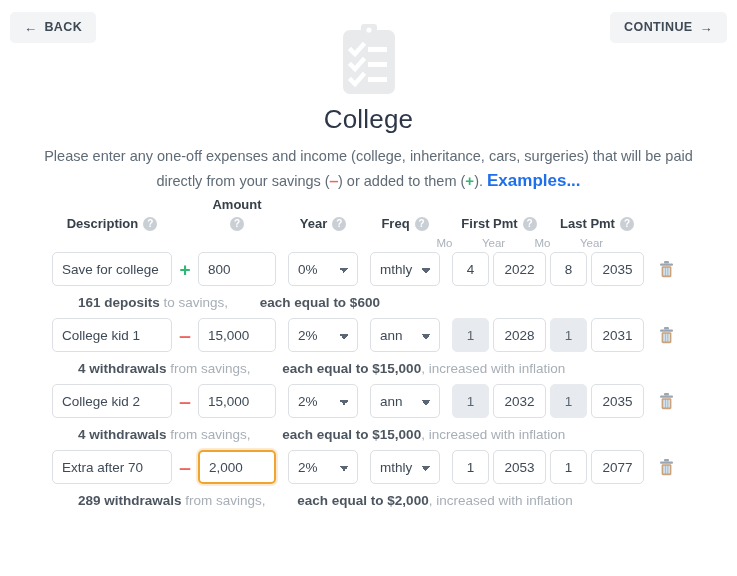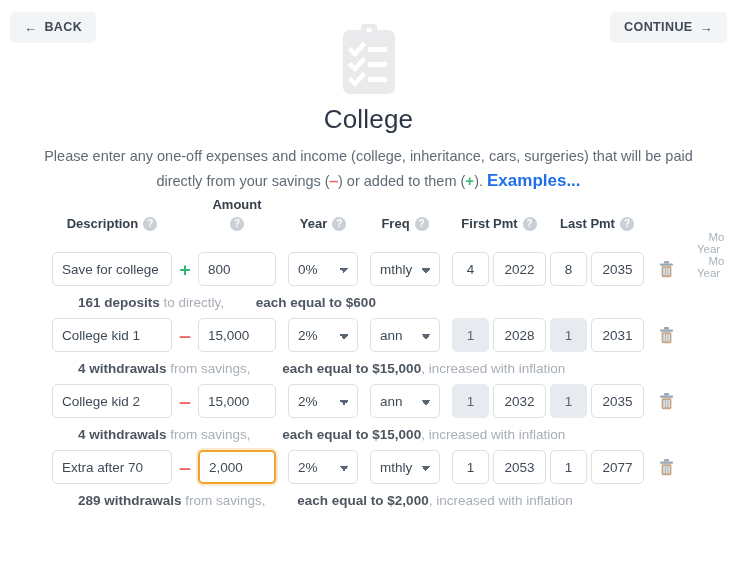--- a/index.html
+++ b/index.html
@@ -95,21 +95,20 @@
     line-height: 1;
     cursor: pointer;
     font-family: "Liberation Sans", sans-serif;
   }
 
   .sub-row {
     display: flex;
     height: 18px;
     padding-left: 24px;
     align-items: flex-end;
-    flex-direction: column;
   }
   .subcell {
     font-size: 11.5px;
     color: #aab2bb;
     text-align: center;
   }
 
   
   .c-desc   { width: 124px; }
   .c-sign   { width: 22px; }
@@ -297,21 +296,21 @@
         <rect x="5" y="0" width="5" height="2.4" rx="1" fill="#9aa6b4"></rect>
         <rect x="1" y="2.4" width="13" height="2.4" rx="1" fill="#9aa6b4"></rect>
         <rect x="2.6" y="5.2" width="9.8" height="11" rx="1.4" fill="#c8a37e"></rect>
         <rect x="4.2" y="6.8" width="1.8" height="7.6" fill="#cfe0ef"></rect>
         <rect x="6.7" y="6.8" width="1.8" height="7.6" fill="#cfe0ef"></rect>
         <rect x="9.2" y="6.8" width="1.8" height="7.6" fill="#cfe0ef"></rect>
       </svg>
     </div>
   </div>
   <div class="summary">
-    <b>161 deposits</b><span> to directly, </span><b>each equal to $600</b><span></span>
+    <b>161 deposits</b><span> to savings, </span><b>each equal to $600</b><span></span>
   </div>
 
   <div class="erow">
     <div class="ecell c-desc">
       <input class="fld desc" type="text" value="College kid 1" style="">
     </div>
     <div class="ecell c-sign">
       <span class="sign minus">‒</span>
     </div>
     <div class="ecell c-amount">

